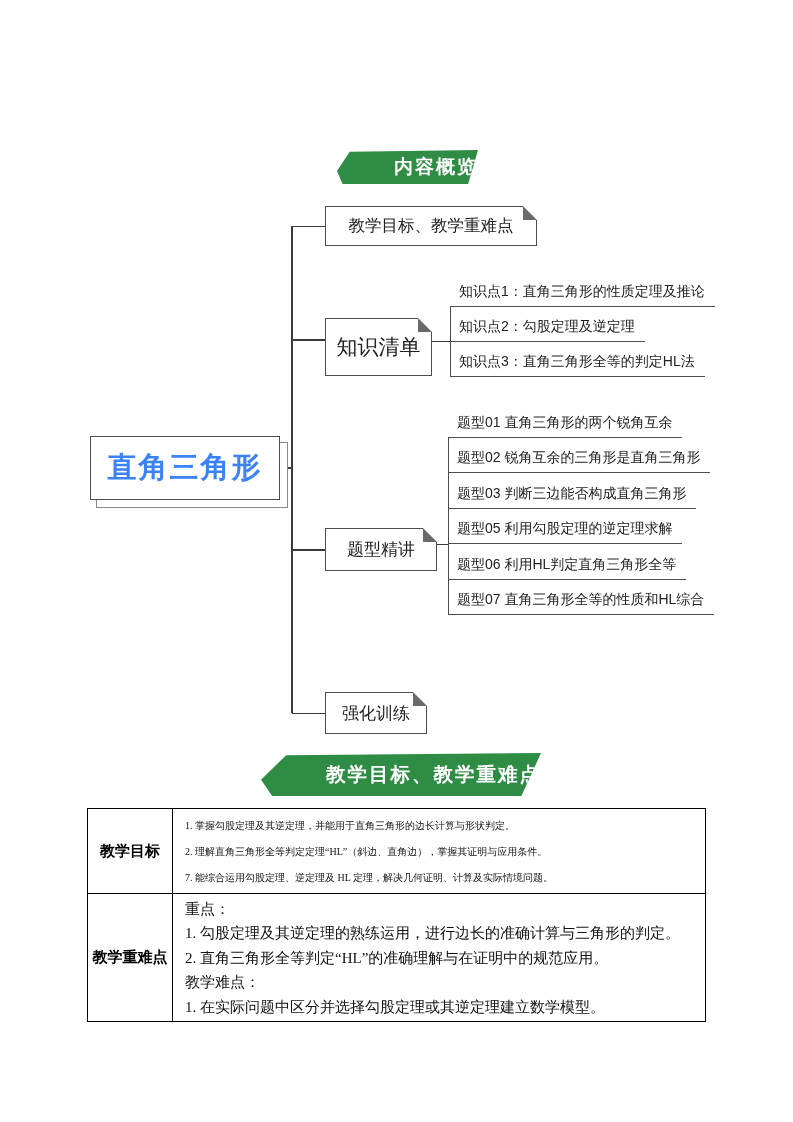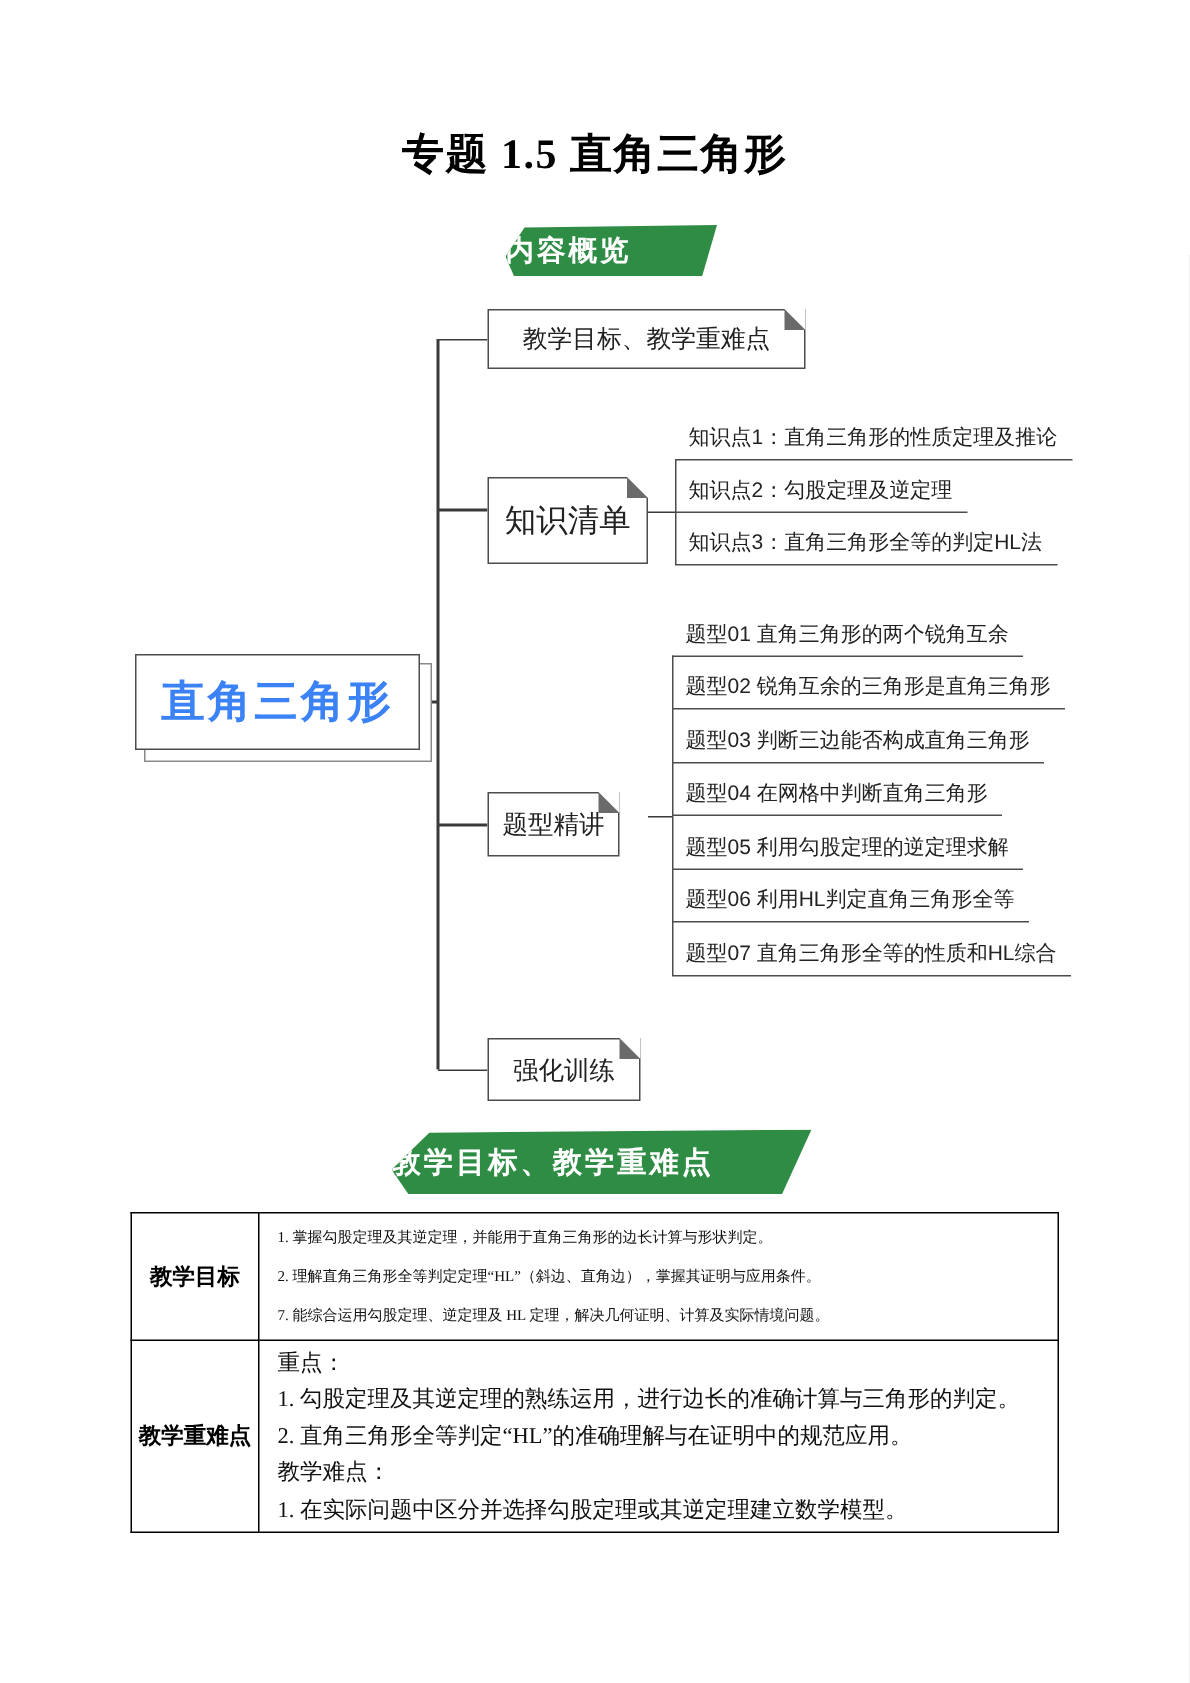--- a/index.html
+++ b/index.html
@@ -8,21 +8,21 @@
     font-family:"Liberation Sans",sans-serif;overflow:hidden;
   }
   
   .doc-title{
     position:absolute;left:0;top:84px;width:100%;text-align:center;
     font-family:"Liberation Serif",serif;font-weight:bold;font-size:28px;color:#000;
     letter-spacing:1px;
   }
   
   .banner{
-    position:absolute;display:flex;align-items:center;justify-content:flex-start;
+    position:absolute;display:flex;align-items:center;justify-content:flex-end;
     clip-path:polygon(9% 5%, 100% 0, 93% 100%, 4% 100%, 0 62%);
     color:#fff;font-weight:bold;letter-spacing:2px;
   }
   .banner1{left:337px;top:150px;width:141px;height:34px;font-size:19px;}
   .banner2{left:261px;top:753px;width:280px;height:43px;font-size:19.5px;}
   
   .hline,.vline{position:absolute;background:#3a3a3a;}
   .hline{height:1.5px;}
   .vline{width:1.5px;}
   
@@ -38,21 +38,21 @@
     position:absolute;background:#fff;border:1.4px solid #4c4c4c;box-sizing:border-box;
     display:flex;align-items:center;justify-content:center;color:#222;
   }
   .bbox::before{
     content:"";position:absolute;top:-1.4px;right:-1.4px;width:0;height:0;
     border-style:solid;border-width:0 14px 14px 0;
     border-color:transparent #ffffff #6a6a6a transparent;
   }
   .b1{left:325px;top:206px;width:212px;height:40px;font-size:16.5px;}
   .b2{left:325px;top:318px;width:107px;height:58px;font-size:21px;text-align:center;}
-  .b3{left:325px;top:528px;width:88px;height:43px;font-size:17px;font-family:Liberation Mono, monospace;}
+  .b3{left:325px;top:528px;width:112px;height:43px;font-size:17px;font-family:Liberation Mono, monospace;}
   .b4{left:325px;top:692px;width:102px;height:42px;font-size:17px;}
   
   .leafgroup{position:absolute;}
   .leafgroup .leaf{
     box-sizing:border-box;display:flex;align-items:flex-end;width:fit-content;
     padding:0 10px 5px 9px;border-bottom:1.2px solid #4c4c4c;
     font-size:14px;color:#222;white-space:nowrap;
   }
   .kg{left:450px;top:272px;}
   .kg .leaf{height:35px;}
@@ -74,21 +74,20 @@
   .row-goal td{height:85px;}
   .row-goal .tline{line-height:26px;font-size:10px;}
   .row-focus td{height:122px;margin-top:40px;}
   .row-focus .tline{line-height:24.4px;font-size:15px;}
 </style>
 </head>
 <body>
 
 <div id="page">
 
-  <div class="doc-title">专题 1.5 直角三角形</div>
 
   <div class="banner banner1" style="background: rgb(47, 140, 69);">
     <span>内容概览</span>
   </div>
 
   <div>
 
     <div class="vline" style="left:291px;top:226px;height:487px;"></div>
     <div class="hline" style="left:282px;top:467px;width:10px;"></div>
     <div class="hline" style="left:292px;top:225.5px;width:33px;"></div>
@@ -119,21 +118,20 @@
     <div class="leafgroup kg">
       <div class="leaf">知识点1：直角三角形的性质定理及推论</div>
       <div class="leaf">知识点2：勾股定理及逆定理</div>
       <div class="leaf">知识点3：直角三角形全等的判定HL法</div>
     </div>
 
     <div class="leafgroup tg">
       <div class="leaf">题型01 直角三角形的两个锐角互余</div>
       <div class="leaf">题型02 锐角互余的三角形是直角三角形</div>
       <div class="leaf">题型03 判断三边能否构成直角三角形</div>
-      <div class="leaf">题型04 在网格中判断直角三角形</div>
       <div class="leaf">题型05 利用勾股定理的逆定理求解</div>
       <div class="leaf">题型06 利用HL判定直角三角形全等</div>
       <div class="leaf">题型07 直角三角形全等的性质和HL综合</div>
     </div>
   </div>
 
   <div class="banner banner2" style="background: rgb(47, 140, 69);">
     <span>教学目标、教学重难点</span>
   </div>
 

